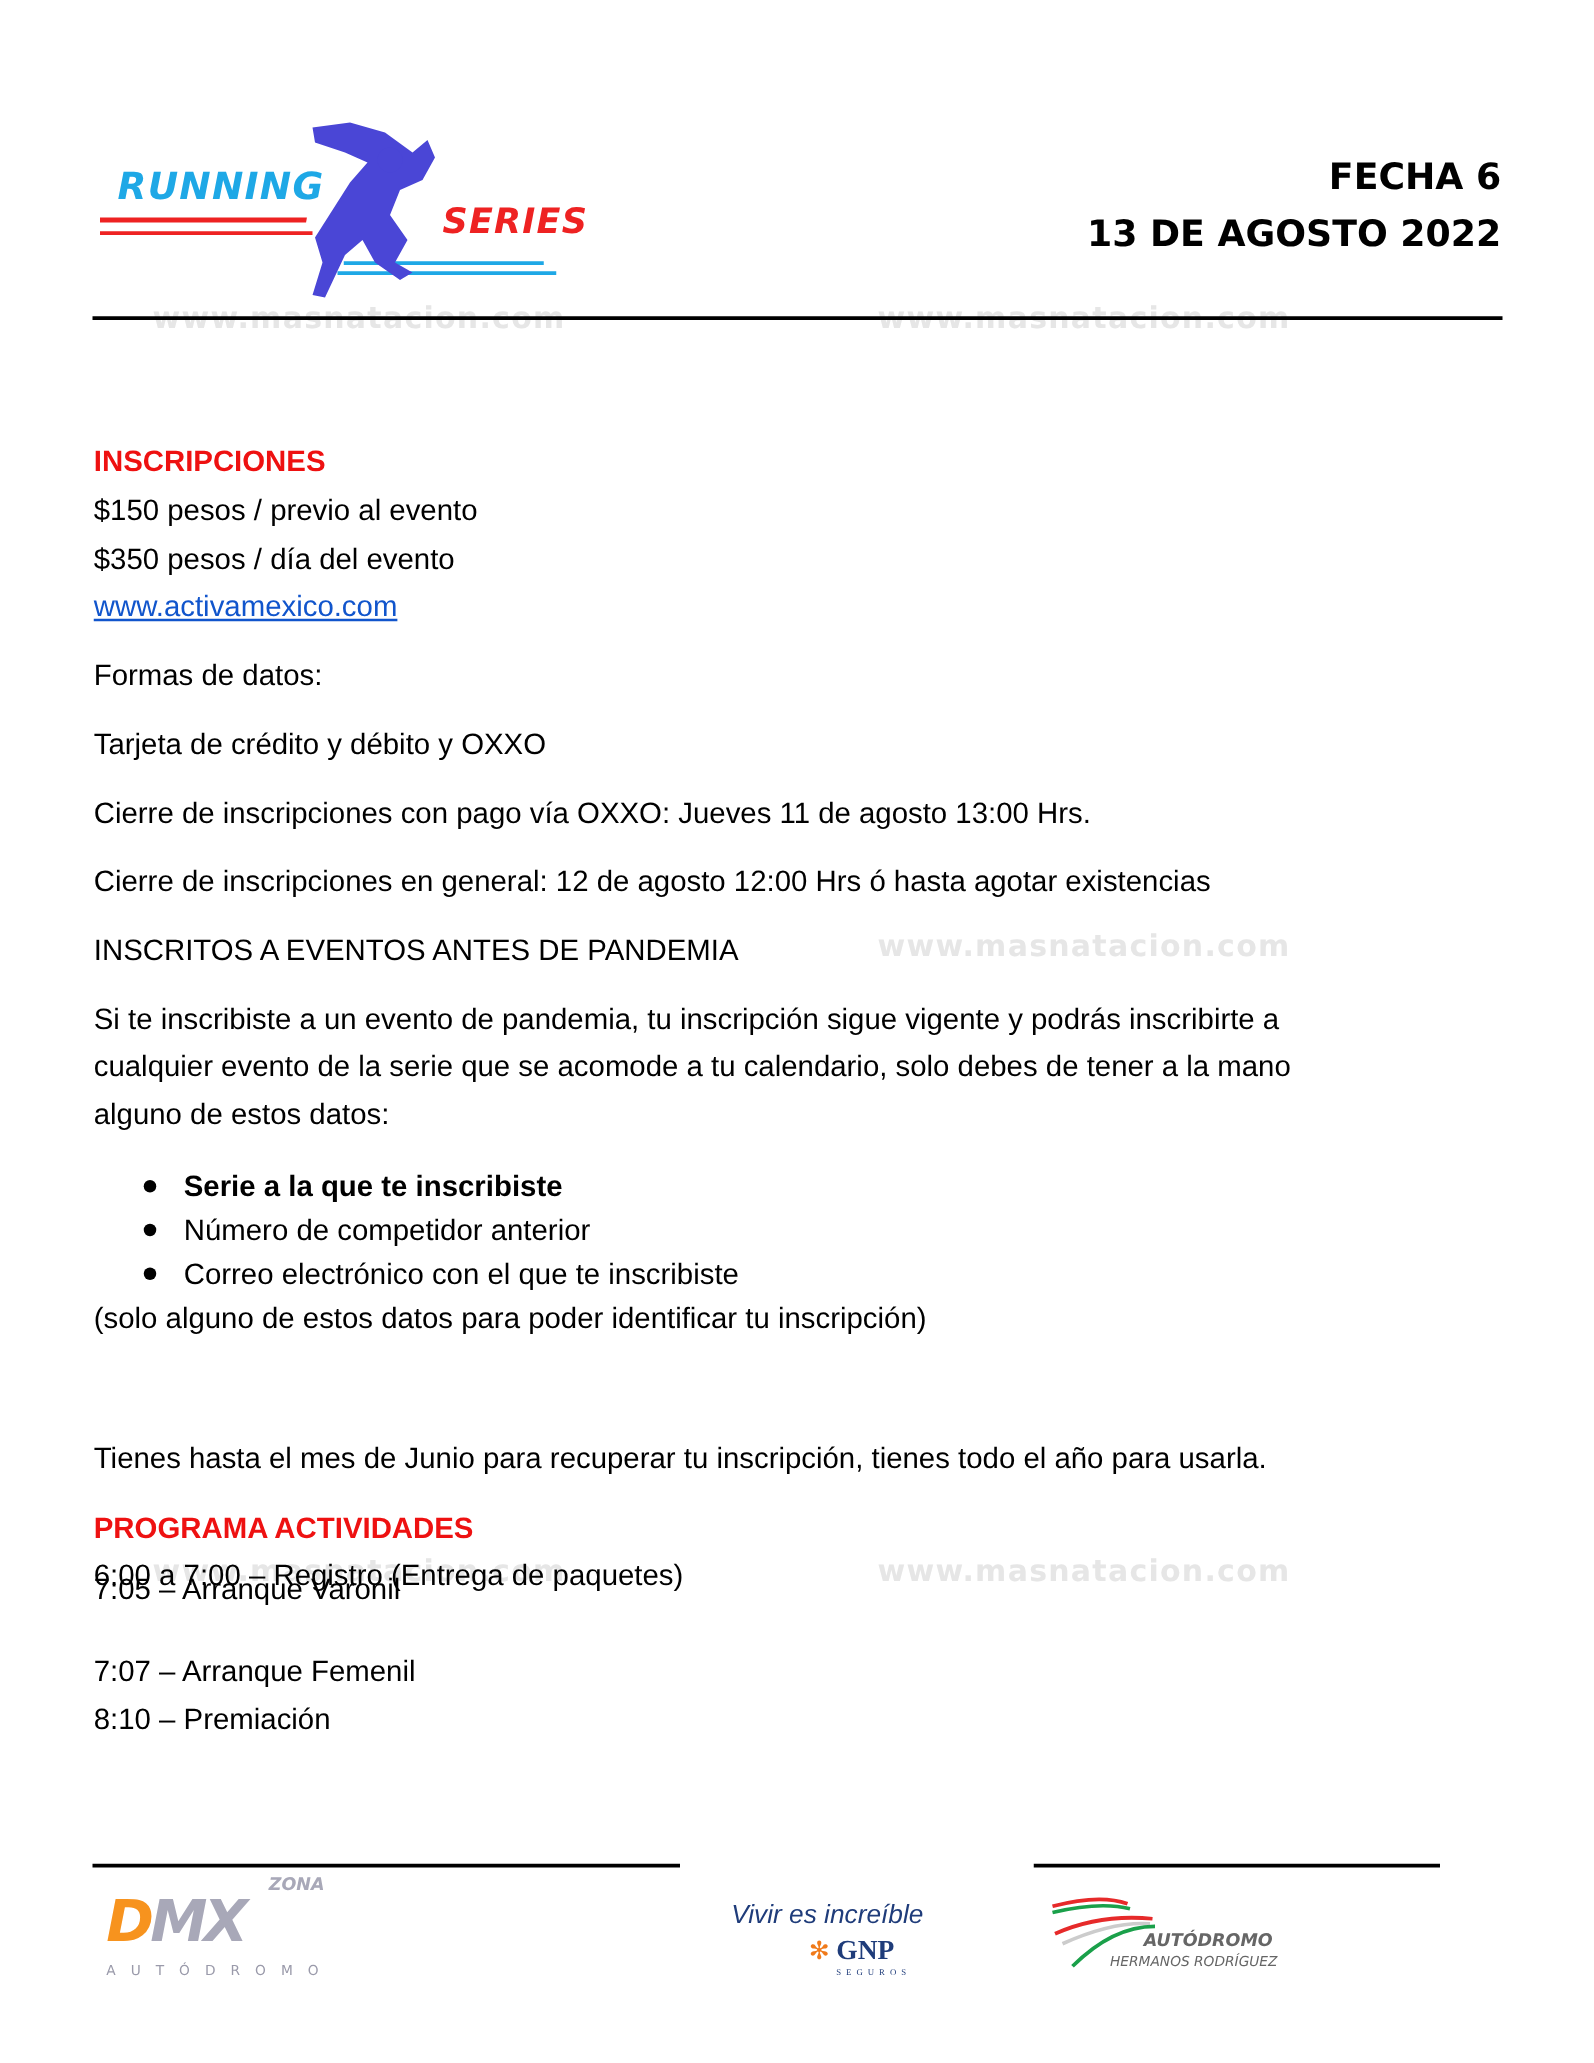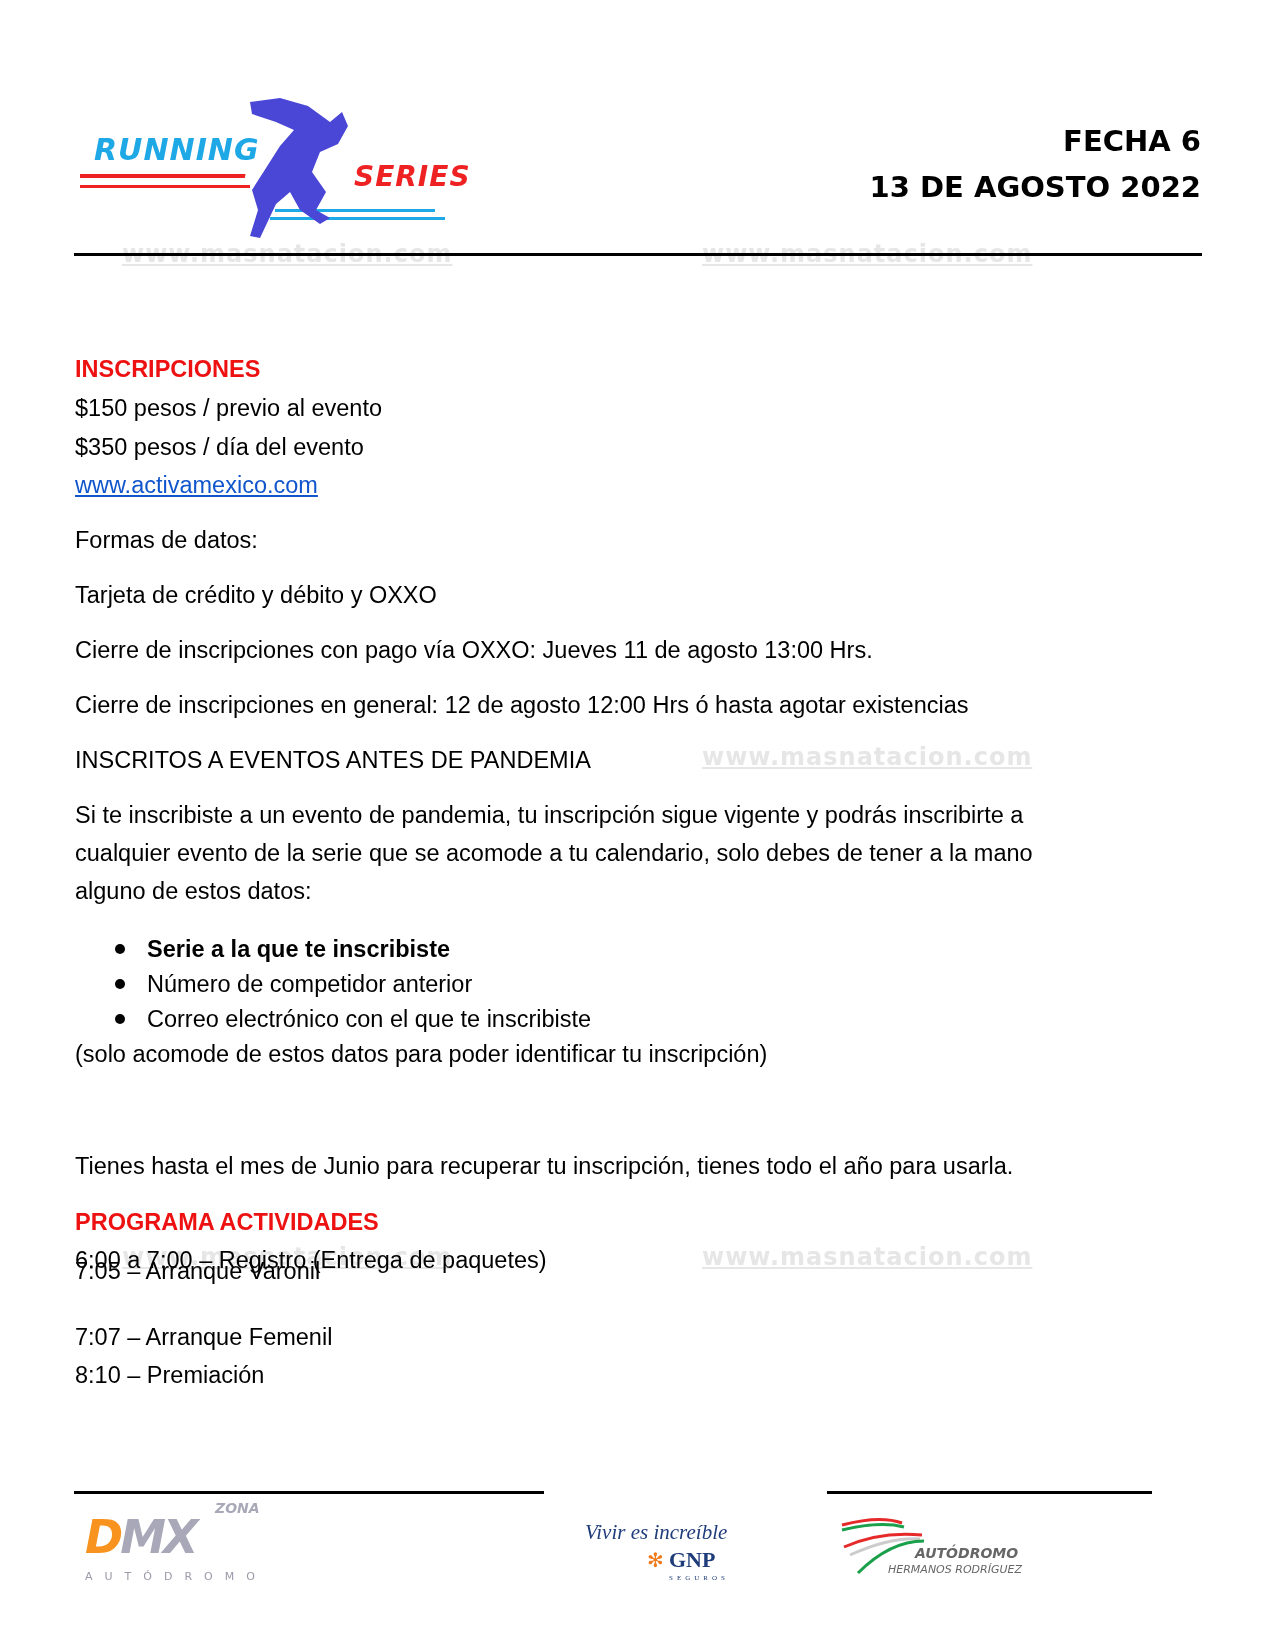--- a/index.html
+++ b/index.html
@@ -1,20 +1,20 @@
 <!DOCTYPE html>
 <html><head>
 <meta charset="utf-8">
 <style>
   html, body { margin: 0; padding: 0; background: #ffffff; }
   body { width: 1275px; height: 1650px; position: relative; overflow: hidden;
          font-family: "Liberation Sans", "DejaVu Sans", sans-serif; color: #000; }
   .abs { position: absolute; }
   .watermark { position: absolute; color: #e6e6e6; font-family: "DejaVu Sans", sans-serif;
-               font-weight: bold; font-size: 24px; letter-spacing: 1px; white-space: nowrap; text-decoration: underline; }
+               font-weight: bold; font-size: 24px; letter-spacing: 1px; white-space: nowrap; }
   .rule { position: absolute; background: #000; height: 3px; }
   .title-block { position: absolute; right: 74px; top: 118px; text-align: right;
                  font-family: "DejaVu Sans", sans-serif; font-weight: bold; font-size: 29px; line-height: 46px; }
   .red-head { color: #ee1111; font-weight: bold; font-size: 23.5px; }
   .link { color: #1155cc; text-decoration: underline; }
   .line { position: absolute; left: 75px; white-space: nowrap; font-size: 23.5px; }
   .bullet-row { position: absolute; left: 115px; white-space: nowrap; font-size: 23.5px; }
   .bullet-dot { display: inline-block; width: 10px; height: 10px; border-radius: 50%; background:#000;
                 margin-right: 22px; vertical-align: middle; position: relative; top: -2px; }
 </style>
@@ -65,42 +65,42 @@
 
 <div class="bullet-row" style="top:936px;font-weight:bold;">
   <span class="bullet-dot"></span><span>Serie a la que te inscribiste</span>
 </div>
 <div class="bullet-row" style="top:971px;">
   <span class="bullet-dot"></span><span>Número de competidor anterior</span>
 </div>
 <div class="bullet-row" style="top:1006px;">
   <span class="bullet-dot"></span><span>Correo electrónico con el que te inscribiste</span>
 </div>
-<div class="line" style="top:1041px;">(solo acomode de estos datos para poder identificar tu inscripción)</div>
+<div class="line" style="top:1041px;">(solo alguno de estos datos para poder identificar tu inscripción)</div>
 <div class="line" style="top:1153px;">Tienes hasta el mes de Junio para recuperar tu inscripción, tienes todo el año para usarla.</div>
 
 <div class="line red-head" style="top:1209px;">PROGRAMA ACTIVIDADES</div>
 <div class="line" style="top:1247px;">6:00 a 7:00 – Registro (Entrega de paquetes)</div>
 <div class="line" style="top:1258px;">7:05 – Arranque Varonil</div>
 <div class="line" style="top:1324px;">7:07 – Arranque Femenil</div>
 <div class="line" style="top:1362px;">8:10 – Premiación</div>
 
 <div class="rule" style="left:74px; top:1491px; width:470px;"></div>
 <div class="rule" style="left:827px; top:1491px; width:325px;"></div>
 
 <div class="abs" style="left:85px; top:1500px; width:190px; height:90px;">
   <div class="abs" style="left:130px; top:0px; font-family:'DejaVu Sans',sans-serif; font-weight:bold; font-style:italic; font-size:14px; color:#a8a8b8;">ZONA</div>
   <div class="abs" style="left:0px; top:12px; font-family:'DejaVu Sans',sans-serif; font-weight:bold; font-style:italic; font-size:46px; line-height:50px; letter-spacing:-3px;">
     <span style="color:#f7931e;">D</span><span style="color:#a8a8b8;">MX</span>
   </div>
   <div class="abs" style="left:0px; top:70px; font-family:'DejaVu Sans',sans-serif; font-size:11px; color:#9a9aaa; letter-spacing:12px;">AUTÓDROMO</div>
 </div>
 
 <div class="abs" style="left:585px; top:1520px; width:200px; height:80px;">
-  <div class="abs" style="left:0px; top:0px; font-family:Liberation Serif, serif; font-style:italic; font-size:21px; color:#1f3c7a; white-space:nowrap;">Vivir es increíble</div>
+  <div class="abs" style="left:0px; top:0px; font-family:Liberation Sans, sans-serif; font-style:italic; font-size:21px; color:#1f3c7a; white-space:nowrap;">Vivir es increíble</div>
   <div class="abs" style="left:62px; top:28px; font-size:20px; color:#f07a1a;">✻</div>
   <div class="abs" style="left:84px; top:27px; font-family:'Liberation Serif',serif; font-weight:bold; font-size:22px; color:#1f3c7a;">GNP</div>
   <div class="abs" style="left:84px; top:54px; font-family:'Liberation Serif',serif; font-size:7px; color:#1f3c7a; letter-spacing:4px;">SEGUROS</div>
 </div>
 
 <div class="abs" style="left:840px; top:1515px; width:200px; height:75px;">
   <svg width="90" height="60" viewBox="0 0 90 60" style="position:absolute; left:0; top:0;">
     <path d="M2 10 Q40 0 62 8" stroke="#e62a2a" stroke-width="3" fill="none"></path>
     <path d="M2 15 Q40 6 64 12" stroke="#1aa04a" stroke-width="3" fill="none"></path>
     <path d="M4 32 Q40 16 82 20" stroke="#e62a2a" stroke-width="3" fill="none"></path>

